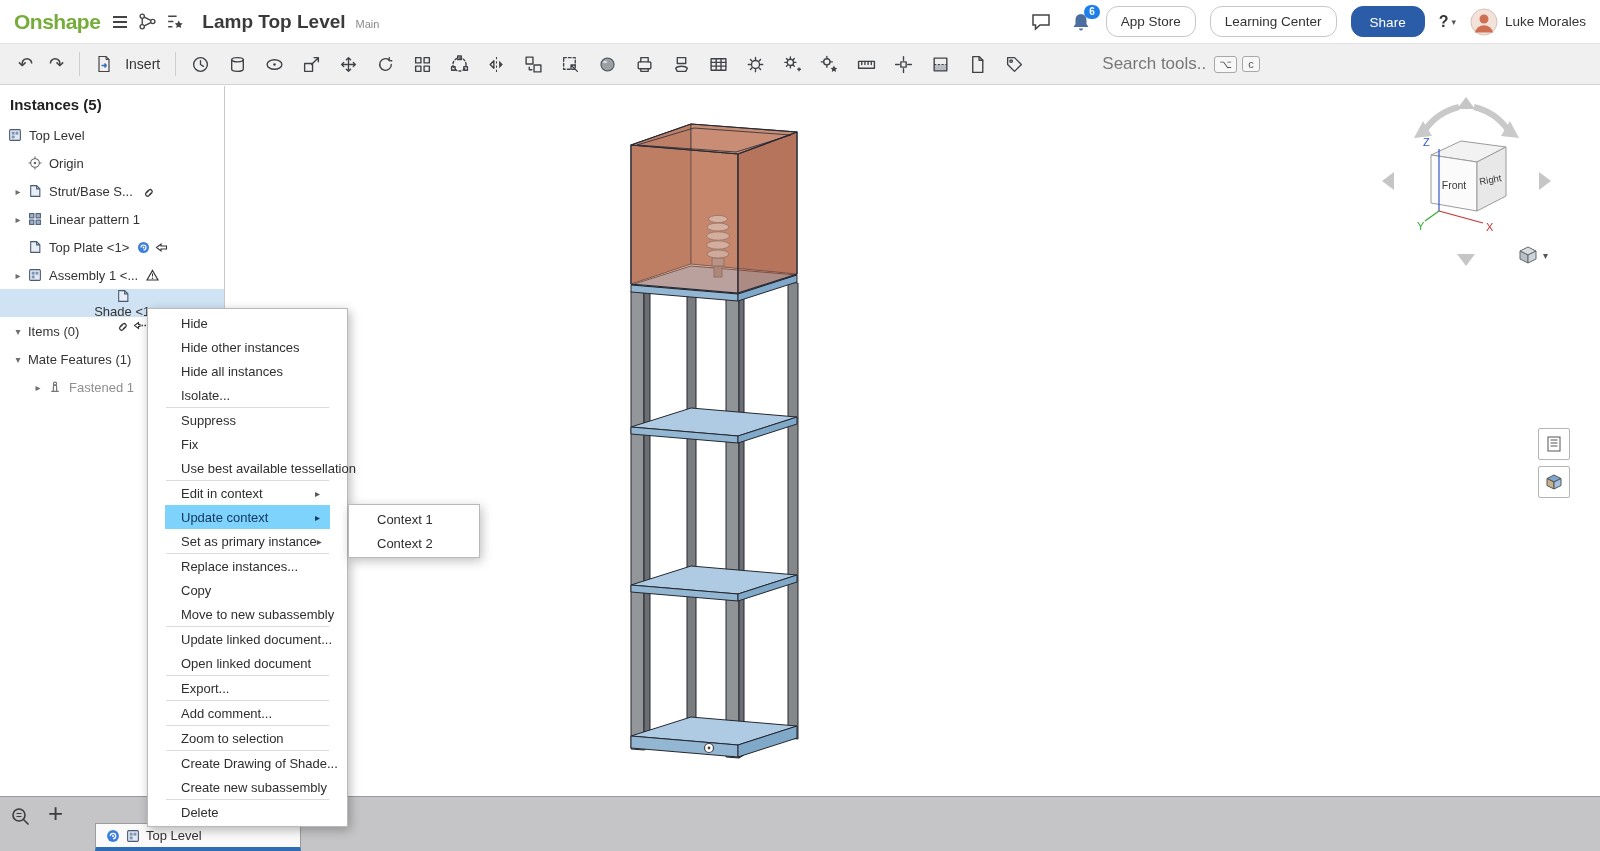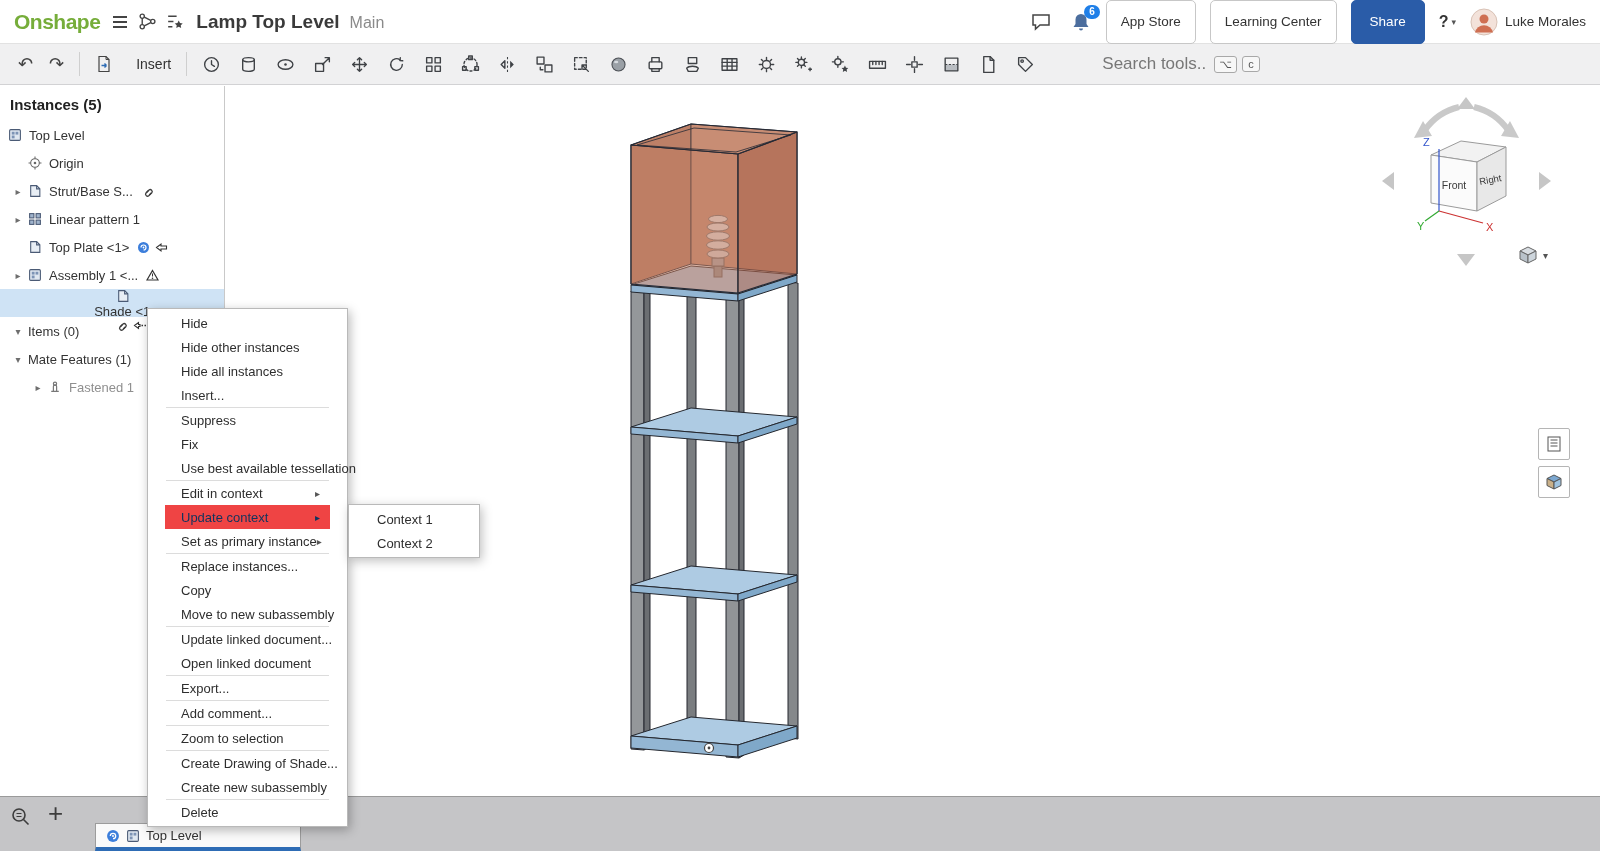--- a/index.html
+++ b/index.html
@@ -4,41 +4,41 @@
 <style>
   html,body{margin:0;padding:0}
   body{width:1600px;height:851px;overflow:hidden;position:relative;background:#fff;
        font-family:"Liberation Sans","DejaVu Sans",sans-serif;color:#333}
   
   .topbar{position:absolute;top:0;left:0;right:0;height:44px;background:#fff;
           border-bottom:1px solid #e2e2e2;display:flex;align-items:center;
           padding:0 14px;box-sizing:border-box;z-index:20;gap:0}
   .logo{font-size:21px;font-weight:700;color:#76ad3a;letter-spacing:-.5px;margin-right:6px;cursor:pointer}
   .iconbtn{background:none;border:none;padding:4px;display:flex;align-items:center;cursor:pointer}
-  .doc-title{display:flex;align-items:baseline;gap:10px;margin-left:8px}
+  .doc-title{display:flex;align-items:baseline;gap:10px;margin-left:14px}
   .doc-title .t{font-size:19px;font-weight:700;color:#3a3a3a}
-  .doc-title .ws{font-size:16px;color:#8a8a8a}
+  .doc-title .ws{font-size:11px;color:#8a8a8a}
   .top-right{margin-left:auto;display:flex;align-items:center;gap:14px}
   .bell-wrap{position:relative;display:flex}
   .badge{position:absolute;top:-6px;right:-8px;background:#1f7fe8;color:#fff;font-size:10px;
          font-weight:700;border-radius:9px;padding:1px 5px;line-height:12px}
-  .btn{height:44px;background:#fff;border:1px solid #c7c7c7;border-radius:5px;
+  .btn{height:31px;background:#fff;border:1px solid #c7c7c7;border-radius:12px;
        font-size:13.5px;color:#333;padding:0 14px;cursor:pointer;font-family:inherit}
   .btn.share{background:#2a5ca8;border-color:#2a5ca8;color:#fff;padding:8px 18px}
   .help{display:flex;align-items:center;gap:3px;font-weight:700;font-size:16px;color:#333;cursor:pointer}
   .help .caret{font-size:9px;color:#555;font-weight:400}
   .userbox{display:flex;align-items:center;gap:7px}
   .username{font-size:13.5px;color:#333;white-space:nowrap}
   
   .toolbar{position:absolute;top:44px;left:0;right:0;height:41px;background:#f0f0f1;
            border-bottom:1px solid #d2d2d4;display:flex;align-items:center;
            padding:0 10px;box-sizing:border-box;z-index:15}
   .tb-txtbtn{background:none;border:none;font-size:18px;color:#444;padding:2px 8px;cursor:pointer}
   .vsep{width:1px;height:24px;background:#cfcfcf;margin:0 7px}
-  .insert-btn{display:flex;align-items:center;gap:23px;background:none;border:none;
+  .insert-btn{display:flex;align-items:center;gap:12px;background:none;border:none;
               font-size:14px;color:#333;padding:4px 8px;cursor:pointer;font-family:inherit}
   #toolbar-icons{display:flex;align-items:center;gap:2px}
   .tool-btn{width:35px;height:30px;display:flex;align-items:center;justify-content:center;
             border-radius:2px;cursor:pointer}
   .search{margin-left:auto;display:flex;align-items:center;gap:5px;padding-right:330px}
   .search input{background:transparent;border:none;outline:none;font-size:17px;
                 color:#444;width:105px;font-family:Liberation Sans, sans-serif}
   .search input::placeholder{color:#777}
   kbd{border:1px solid #a8a8a8;border-radius:3px;background:#f7f7f7;color:#555;
       font-size:11px;padding:1px 4px;font-family:"Liberation Sans",sans-serif;min-width:8px;text-align:center}
@@ -64,21 +64,21 @@
   .sidebtns{position:absolute;top:342px;right:30px;display:flex;flex-direction:column;gap:6px}
   .sidebtn{width:30px;height:30px;background:#fff;border:1px solid #b5b5b5;border-radius:2px;
            display:flex;align-items:center;justify-content:center;cursor:pointer}
   
   .context-menu{position:absolute;left:147px;top:308px;width:201px;background:#fff;
                 border:1px solid #b9b9b9;box-shadow:2px 3px 10px rgba(0,0,0,.28);
                 padding:2px 17px;z-index:40;box-sizing:border-box}
   .menu-item{height:24px;display:flex;align-items:center;justify-content:space-between;
              padding:0 10px 0 16px;font-size:13px;color:#2e2e2e;cursor:pointer;white-space:nowrap}
   .menu-item .arr{color:#555;font-size:10px}
-  .menu-item.hl{background:#ef4444;color:#10345e}
+  .menu-item.hl{background:#7dd3fc;color:#10345e}
   .menu-item.hl .arr{color:#10345e}
   .menu-sep{height:1px;background:#dcdcdc;margin:0 1px}
   .submenu{position:absolute;left:348px;top:504px;width:132px;background:#fff;
            border:1px solid #b9b9b9;box-shadow:2px 3px 10px rgba(0,0,0,.25);
            padding:2px 0;z-index:41;box-sizing:border-box}
   .submenu .menu-item{padding:0 28px}
   
   .bottombar{position:absolute;left:0;right:0;bottom:0;height:54px;background:#c5c5c7;
              border-top:1px solid #9a9a9a;z-index:10}
   .tabsearch{position:absolute;left:10px;top:9px;cursor:pointer}
@@ -591,21 +591,21 @@
     <div class="menu-item">
       <span>Hide</span>
     </div>
     <div class="menu-item">
       <span>Hide other instances</span>
     </div>
     <div class="menu-item">
       <span>Hide all instances</span>
     </div>
     <div class="menu-item">
-      <span>Insert...</span>
+      <span>Isolate...</span>
     </div>
     <div class="menu-sep"></div>
     <div class="menu-item">
       <span>Suppress</span>
     </div>
     <div class="menu-item">
       <span>Fix</span>
     </div>
     <div class="menu-item">
       <span>Use best available tessellation</span>

